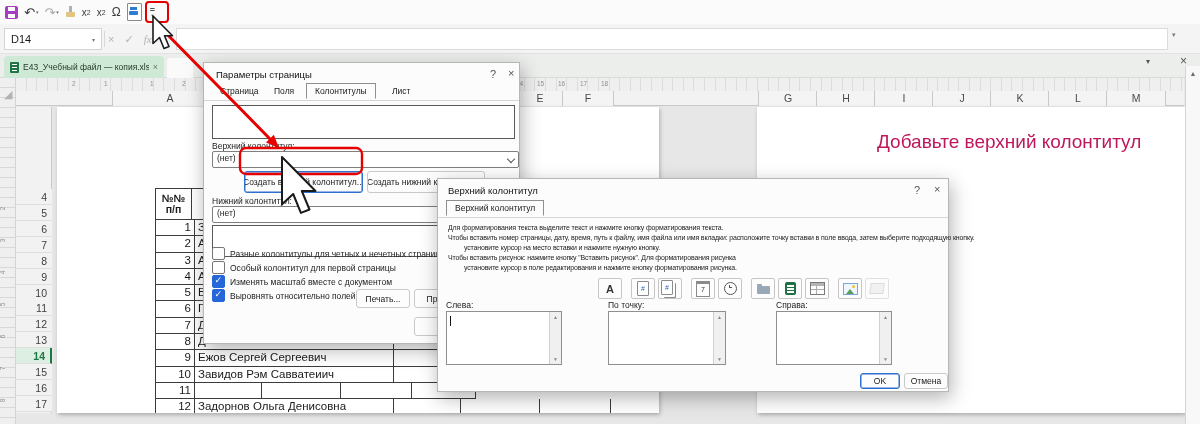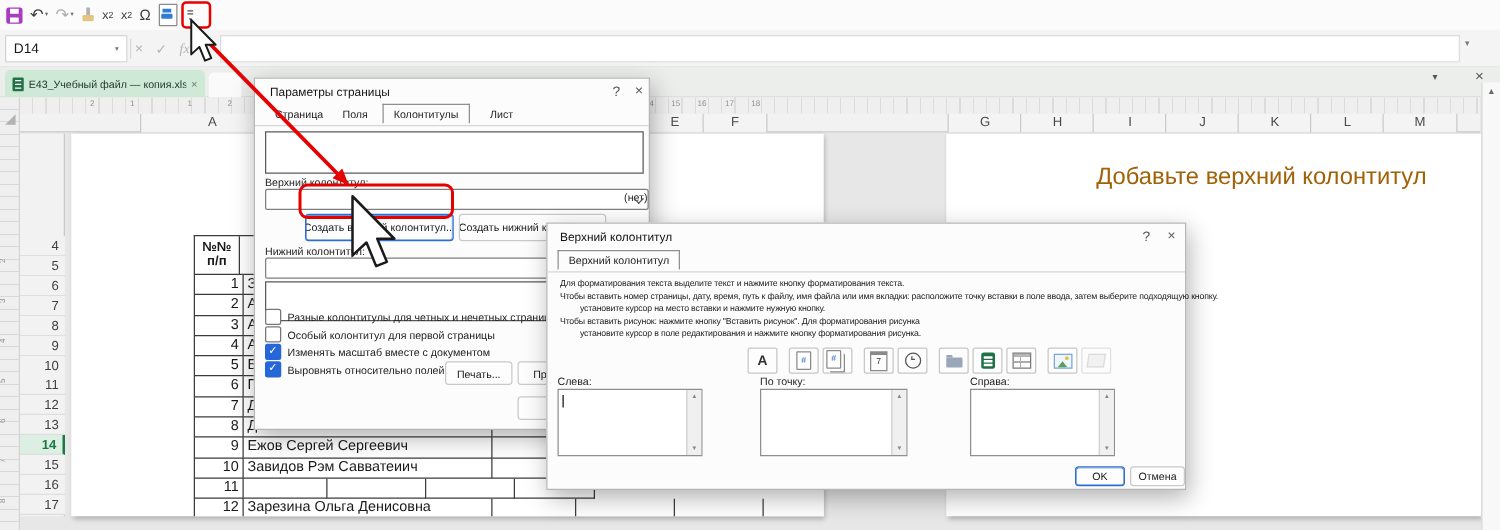--- a/index.html
+++ b/index.html
@@ -39,39 +39,39 @@
   .rmark{position:absolute;top:2px;font-size:6.5px;color:#8f8f8f;}
   .vmark{position:absolute;left:1px;font-size:6.5px;color:#8f8f8f;transform:rotate(-90deg);}
   .colstrip{left:16px;top:91px;width:1168px;height:15px;background:#f2f2f2;border-bottom:1px solid #c9c9c9;}
   .colhdr{position:absolute;top:0;height:15px;line-height:15px;text-align:center;font-size:10.5px;color:#4a4a4a;
           border-left:1px solid #c9c9c9;border-right:1px solid #c9c9c9;background:#f4f4f4;}
   .gutter{left:16px;top:107px;width:36px;height:306px;background:#f2f2f2;border-right:1px solid #c9c9c9;}
   .rowhdr{left:16px;width:36px;height:16px;line-height:16px;text-align:right;padding-right:5px;font-size:10.5px;color:#3f3f3f;
           border-bottom:1px solid #dedede;background:#f2f2f2;}
   .rowhdr.active{background:#ddeee3;color:#1b7a43;border-right:2px solid #1b7a43;font-weight:bold;}
   .page{background:#fff;box-shadow:1px 2px 4px rgba(0,0,0,.25);}
-  .placeholder{font-size:19px;color:#a16207;white-space:nowrap;}
+  .placeholder{font-size:19px;color:#be185d;white-space:nowrap;}
   .scrollbar{left:1185px;top:66px;width:15px;height:358px;background:#f8f8f8;border-left:1px solid #d5d5d5;}
   
   .xtable{left:155px;top:188px;border-top:1px solid #3c3c3c;border-left:1px solid #3c3c3c;background:#fff;}
   .tr{display:flex;}
   .td{border-right:1px solid #3c3c3c;border-bottom:1px solid #3c3c3c;overflow:hidden;white-space:nowrap;
       font-size:11.5px;line-height:14px;}
   .td.hn{display:flex;flex-direction:column;align-items:center;justify-content:center;font-weight:bold;font-size:10.5px;line-height:11px;}
   .td.num{text-align:right;padding-right:3px;}
   .td.nm{padding-left:3px;}
   
   .dlg{background:#fcfcfc;border:1px solid #b6b6b6;box-shadow:2px 6px 18px rgba(0,0,0,.3);}
   .dtitle{font-size:9.5px;color:#111;}
   .dsys{font-size:11px;color:#555;}
   .tabline{position:absolute;left:0;right:0;height:1px;background:#d6d6d6;}
   .wtab{position:absolute;font-size:8.5px;padding:2px 8px;color:#222;}
   .wtab.sel{background:#fcfcfc;border:1px solid #8f8f8f;border-bottom-color:#fcfcfc;z-index:2;}
   .previewbox{position:absolute;background:#fff;border:1px solid #595959;}
-  .ddown{position:absolute;background:#fff;border:1px solid #7f7f7f;border-radius:2px;font-size:8.5px;line-height:13px;padding-left:4px;color:#222;text-align:right;}
+  .ddown{position:absolute;background:#fff;border:1px solid #7f7f7f;border-radius:2px;font-size:8.5px;line-height:13px;padding-left:4px;color:#222;}
   .ddchev{position:absolute;right:4px;top:4px;width:5px;height:5px;border-right:1.4px solid #555;border-bottom:1.4px solid #555;transform:rotate(45deg);}
   .btn{position:absolute;background:#fdfdfd;border:1px solid #c9c9c9;border-radius:3px;font-size:8.5px;color:#1a1a1a;
        display:flex;align-items:center;justify-content:center;white-space:nowrap;overflow:hidden;}
   .btn.focus{border-color:#2f6fd0;box-shadow:0 0 0 .5px #2f6fd0 inset;}
   .cbrow{position:absolute;display:flex;align-items:center;gap:5px;font-size:8.5px;color:#222;height:13px;}
   .cb{width:11px;height:11px;border:1px solid #767676;border-radius:2px;background:#fff;flex:0 0 auto;position:relative;}
   .cb.on{background:#2566d8;border-color:#2566d8;}
   .cb.on:after{content:"✓";position:absolute;left:1.5px;top:-1px;color:#fff;font-size:9px;}
   .instr{position:absolute;font-size:7px;letter-spacing:-.15px;line-height:10.5px;color:#222;white-space:nowrap;}
   .hlabel{position:absolute;font-size:8.5px;color:#222;}
@@ -314,21 +314,21 @@
         </div>
       <div class="tr">
           <div class="td num" style="width:35px;height:15.3px">11</div>
           <div class="td num" style="width:63px;height:15.3px"></div>
           <div class="td num" style="width:75px;height:15.3px"></div>
           <div class="td num" style="width:67px;height:15.3px"></div>
           <div class="td num" style="width:60px;height:15.3px"></div>
         </div>
       <div class="tr">
           <div class="td num" style="width:35px;height:15.3px">12</div>
-          <div class="td nm" style="width:195px;height:15.3px">Зарезина Ольга Денисовна</div>
+          <div class="td nm" style="width:195px;height:15.3px">Задорнов Ольга Денисовна</div>
           <div class="td num" style="width:63px;height:15.3px"></div>
           <div class="td num" style="width:75px;height:15.3px"></div>
           <div class="td num" style="width:67px;height:15.3px"></div>
           <div class="td num" style="width:60px;height:15.3px"></div>
         </div>
 
     </div>
   </div>
 
   <div class="a page" style="left:757px;top:107px;width:428px;height:306px">

